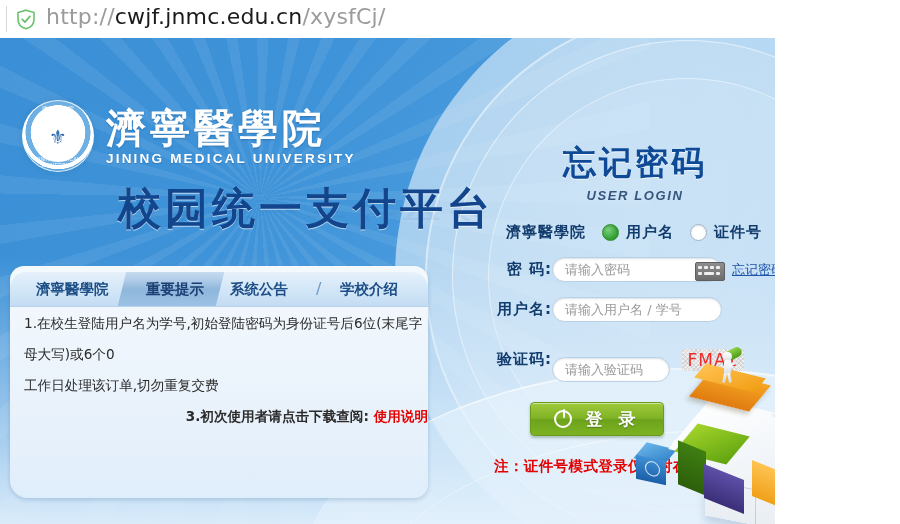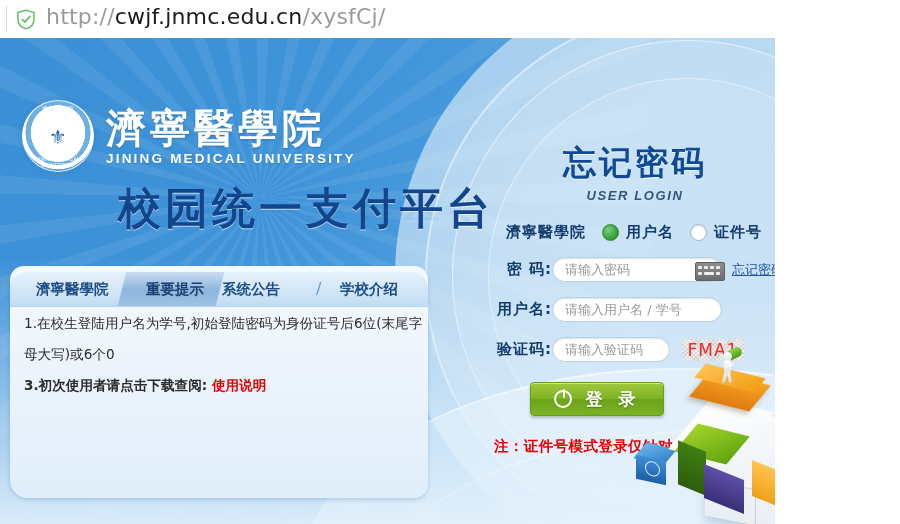--- a/index.html
+++ b/index.html
@@ -140,40 +140,40 @@
     overflow:hidden;
     border-bottom:1px solid #b7d3ec;
   }
   .tab{
     position:absolute;top:0;height:34px;line-height:34px;
     font-size:14.5px;color:#1d4f86;font-weight:bold;white-space:nowrap;
     font-family:"DejaVu Sans","Liberation Sans",sans-serif;
   }
   .tab.t0{left:26px;}
   .tab.t1{left:136px;color:#1b3f72;}
-  .tab.t2{left:212px;}
+  .tab.t2{left:220px;}
   .tab.sep{left:306px;color:#6e9ac4;font-weight:normal;font-size:16px;}
   .tab.t3{left:330px;}
   .tab-active-bg{
     position:absolute;left:112px;top:0;width:98px;height:34px;
     background:linear-gradient(180deg,#a9c8e6 0%,#8fb6dc 55%,#9dc2e4 100%);
     transform:skewX(-14deg);
   }
   .tab-active-bg:after{
     content:"";position:absolute;left:0;top:0;width:100%;height:50%;
     background:linear-gradient(180deg,rgba(255,255,255,.35),rgba(255,255,255,0));
   }
 
   .notice{
     position:absolute;left:10px;top:270px;width:418px;
     font-family:"DejaVu Sans","Liberation Sans",sans-serif;
     font-size:13.6px;color:#2b2b2b;line-height:31px;
   }
   .notice .line{padding-left:14px;white-space:nowrap;}
-  .notice .b{font-weight:bold;}
+  .notice .b{font-weight:bold;text-align:right;}
   .notice .red{color:#e50000;font-weight:bold;}
 
   
   .login{position:absolute;left:470px;top:108px;width:330px;}
   .login-title{
     text-align:center;font-size:33px;font-weight:bold;color:#0e4a96;
     letter-spacing:3px;line-height:1;
     font-family:"DejaVu Sans","Liberation Sans",sans-serif;
     text-shadow:0 1px 0 rgba(255,255,255,.75);
   }
@@ -411,20 +411,21 @@
       <div class="tab t0">濟寧醫學院</div>
       <div class="tab t1">重要提示</div>
       <div class="tab t2">系统公告</div>
       <div class="tab sep">/</div>
       <div class="tab t3">学校介绍</div>
     </div>
 
     <div class="notice">
       <div class="line">1.在校生登陆用户名为学号,初始登陆密码为身份证号后6位(末尾字</div>
       <div class="line">母大写)或6个0</div>
+      <div class="line">工作日处理该订单,切勿重复交费</div>
       <div class="line b"><span>3.初次使用者请点击下载查阅: </span><span class="red">使用说明</span></div>
     </div>
 
     <div class="login">
       <div class="login-title">忘记密码</div>
       <div class="login-sub">USER LOGIN</div>
 
       <div class="radio-row">
         <span class="lab2">濟寧醫學院</span>
         <span class="radio on"></span>
@@ -452,21 +453,21 @@
 
       <div class="row">
         <span class="lab">用户名:</span>
         <span class="field">
           <span class="ph">请输入用户名 / 学号</span>
         </span>
       </div>
 
       <div class="row">
         <span class="lab">验证码:</span>
-        <span class="field" style="width:118px;">
+        <span class="field" style="width:118px;margin-top:20px;">
           <span class="ph">请输入验证码</span>
         </span>
         <span class="captcha">FMA1</span>
       </div>
 
       <div class="login-btn">
         <span class="pw"></span>
         <span class="txt">登 录</span>
       </div>
 

